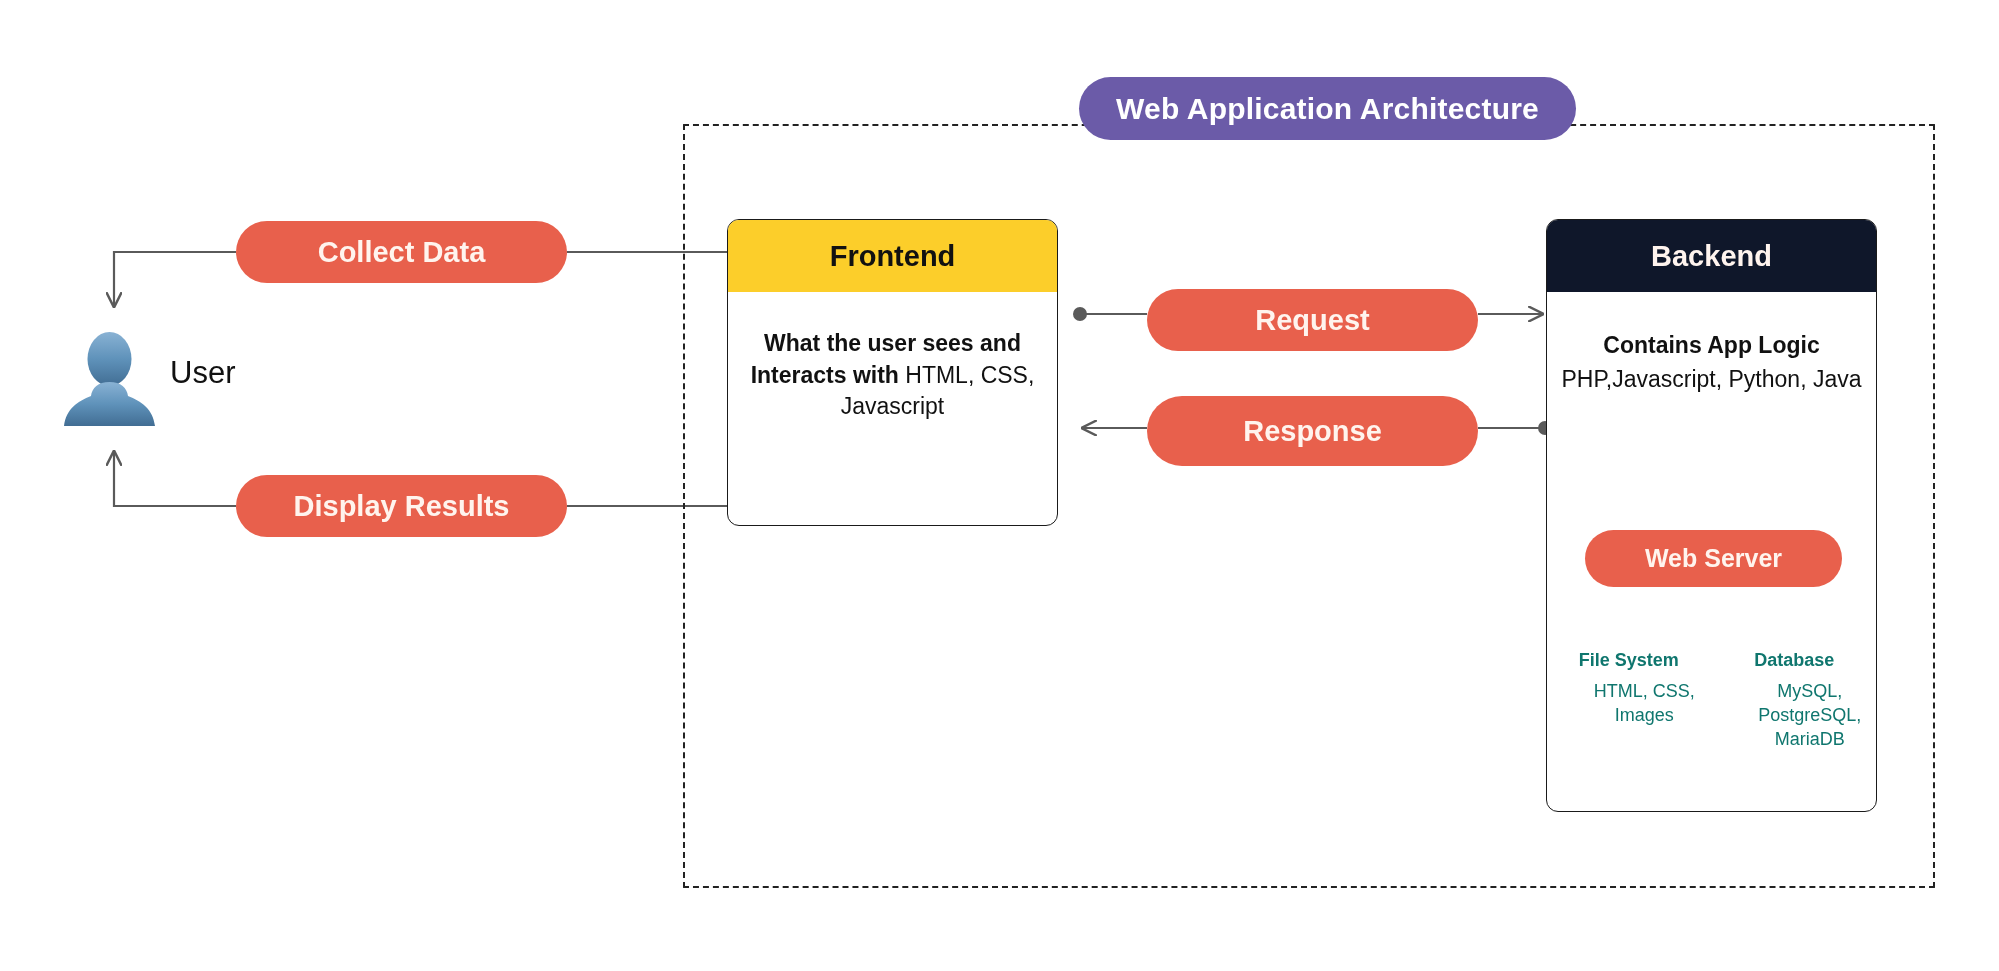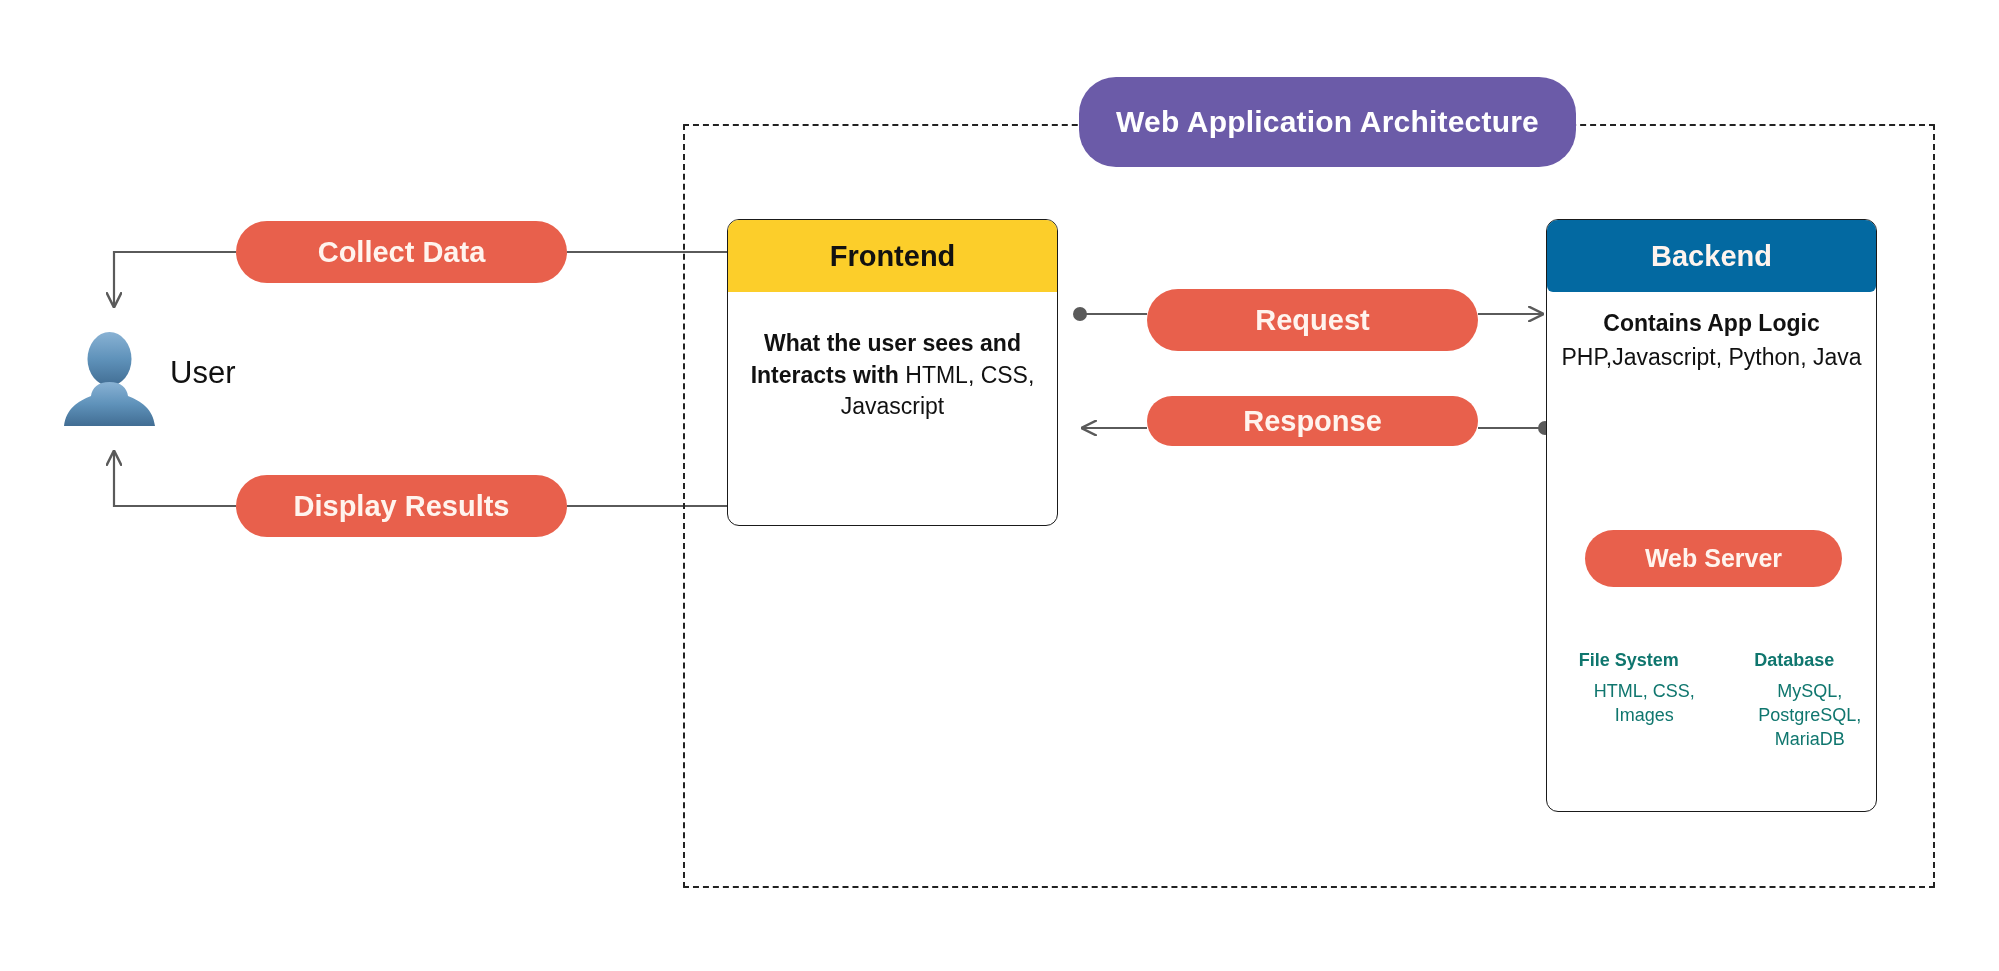--- a/index.html
+++ b/index.html
@@ -39,21 +39,21 @@
     box-sizing: border-box;
     border-radius: 1px;
   }
 
   
   .title-badge {
     position: absolute;
     left: 1079px;
     top: 77px;
     width: 497px;
-    height: 90px;
+    height: 63px;
     background: #6B5BA8;
     border-radius: 37px;
     display: flex;
     align-items: center;
     justify-content: center;
     color: #ffffff;
     font-size: 30px;
     font-weight: bold;
     letter-spacing: 0.2px;
     z-index: 6;
@@ -68,21 +68,21 @@
     align-items: center;
     justify-content: center;
     color: #FFF4EE;
     font-size: 29px;
     font-weight: bold;
     z-index: 5;
   }
   .pill.collect   { left: 236px;  top: 221px; width: 331px; height: 62px; }
   .pill.display   { left: 236px;  top: 475px; width: 331px; height: 62px; }
   .pill.request   { left: 1147px; top: 289px; width: 331px; height: 62px; }
-  .pill.response  { left: 1147px; top: 396px; width: 331px; height: 50px; }
+  .pill.response  { left: 1147px; top: 396px; width: 331px; height: 70px; }
 
   
   .user-avatar {
     position: absolute;
     left: 62px;
     top: 330px;
     width: 95px;
     height: 100px;
     z-index: 4;
   }
@@ -117,40 +117,39 @@
   }
   .frontend-box { left: 727px; top: 219px; width: 331px; height: 307px; }
   .frontend-box .node-header {
     height: 72px;
     background: #FCCE2A;
     color: #111111;
   }
   .backend-box  { left: 1546px; top: 219px; width: 331px; height: 593px; }
   .backend-box .node-header {
     height: 72px;
-    background: #0369a1;
+    background: #0f172a;
     color: #FFF4EE;
-    border-radius: 6px;
   }
 
   .node-body {
     padding: 0 14px;
     text-align: center;
     color: #111111;
   }
   .frontend-body {
     margin-top: 36px;
     font-size: 23px;
     line-height: 1.38;
   }
   .frontend-body .strong { font-weight: bold; }
   .frontend-body .normal { font-weight: normal; }
 
   .backend-body {
-    margin-top: 16px;
+    margin-top: 38px;
     font-size: 23px;
     line-height: 1.38;
   }
   .backend-body .strong { font-weight: bold; display: block; margin-bottom: 2px; }
   .backend-body .normal { font-weight: normal; }
 
   .web-server-pill {
     position: absolute;
     left: 1585px;
     top: 530px;

